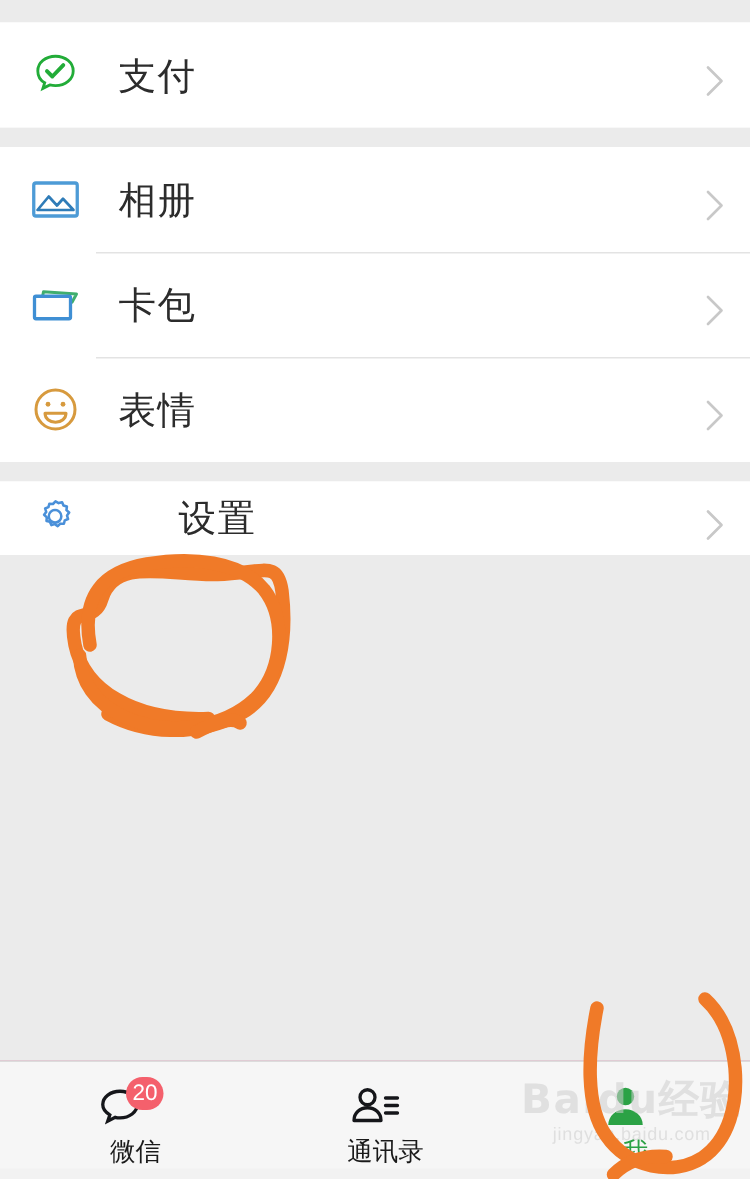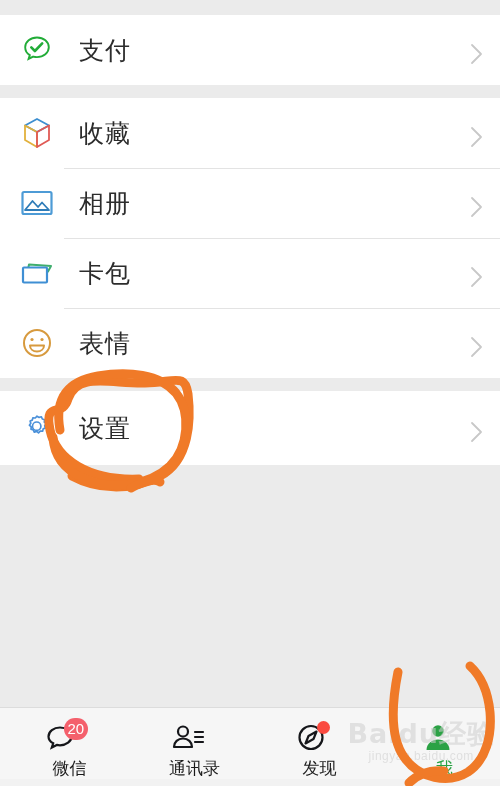--- a/index.html
+++ b/index.html
@@ -81,21 +81,21 @@
     position: absolute;
     right: 16px;
     top: 50%;
     transform: translateY(-50%);
     width: 14px;
     height: 14px;
   }
   .row-chev svg { display: block; }
 
   
-  .row-settings { height: 74px; }
+  .row-settings { height: 49px; gap: 40px; }
 
   
   .annotation {
     position: absolute;
     left: 0;
     top: 0;
     width: 500px;
     height: 786px;
     pointer-events: none;
     z-index: 40;
@@ -229,35 +229,20 @@
             <path d="M2 2l9 9-9 9" fill="none" stroke="#c8c8c8" stroke-width="1.8" stroke-linecap="round" stroke-linejoin="round"></path>
           </svg>
         </span>
       </div>
     </div>
 
     <div class="gap gap-mid"></div>
 
     <div class="group">
 
-      <div class="row">
-        <span class="row-icon">
-          <svg width="32" height="34" viewBox="0 0 32 34">
-            <path d="M16 3l12 6.5-12 6.5L4 9.5z" fill="none" stroke="#3c8ed0" stroke-width="1.8" stroke-linejoin="round"></path>
-            <path d="M4 9.5v14.5L16 31V16z" fill="none" stroke="#e2b13c" stroke-width="1.8" stroke-linejoin="round"></path>
-            <path d="M28 9.5v14.5L16 31V16z" fill="none" stroke="#e05a55" stroke-width="1.8" stroke-linejoin="round"></path>
-          </svg>
-        </span>
-        <span class="row-label">收藏</span>
-        <span class="row-chev">
-          <svg width="14" height="22" viewBox="0 0 14 22">
-            <path d="M2 2l9 9-9 9" fill="none" stroke="#c8c8c8" stroke-width="1.8" stroke-linecap="round" stroke-linejoin="round"></path>
-          </svg>
-        </span>
-      </div>
 
       <div class="row">
         <span class="row-icon">
           <svg width="34" height="28" viewBox="0 0 34 28">
             <rect x="2.5" y="3" width="29" height="22" rx="1.5" fill="none" stroke="#4d9bd6" stroke-width="2.2"></rect>
             <path d="M5 21l7.5-9 5.5 6 4-4.5 7 7.5z" fill="#ffffff" stroke="#2f7cb8" stroke-width="1.8" stroke-linejoin="round"></path>
           </svg>
         </span>
         <span class="row-label">相册</span>
         <span class="row-chev">
@@ -351,30 +336,20 @@
       <span class="tab-icon">
         <svg width="36" height="32" viewBox="0 0 36 32">
           <circle cx="13" cy="9.5" r="5" fill="none" stroke="#15161a" stroke-width="2.2"></circle>
           <path d="M4 25c0-5 4-8.5 9-8.5S22 20 22 25z" fill="none" stroke="#15161a" stroke-width="2.2" stroke-linejoin="round"></path>
           <path d="M25 10h8M25 15h8M25 20h8" stroke="#15161a" stroke-width="2.2" stroke-linecap="round"></path>
         </svg>
       </span>
       <span class="tab-label">通讯录</span>
     </div>
 
-    <div class="tab">
-      <span class="tab-icon">
-        <svg width="34" height="32" viewBox="0 0 34 32">
-          <circle cx="15" cy="15.5" r="11.5" fill="none" stroke="#15161a" stroke-width="2.2"></circle>
-          <path d="M20.5 9.5L12.5 14 9.5 21.5 17.5 17z" fill="none" stroke="#15161a" stroke-width="2.2" stroke-linejoin="round"></path>
-        </svg>
-        <span class="badge-dot"></span>
-      </span>
-      <span class="tab-label">发现</span>
-    </div>
 
     <div class="tab">
       <span class="tab-icon">
         <svg width="34" height="32" viewBox="0 0 34 32">
           <circle cx="17" cy="9" r="5.8" fill="#2ba245"></circle>
           <path d="M5.5 28c0-6 5.2-10.5 11.5-10.5S28.5 22 28.5 28z" fill="#2ba245"></path>
         </svg>
       </span>
       <span class="tab-label active">我</span>
     </div>

